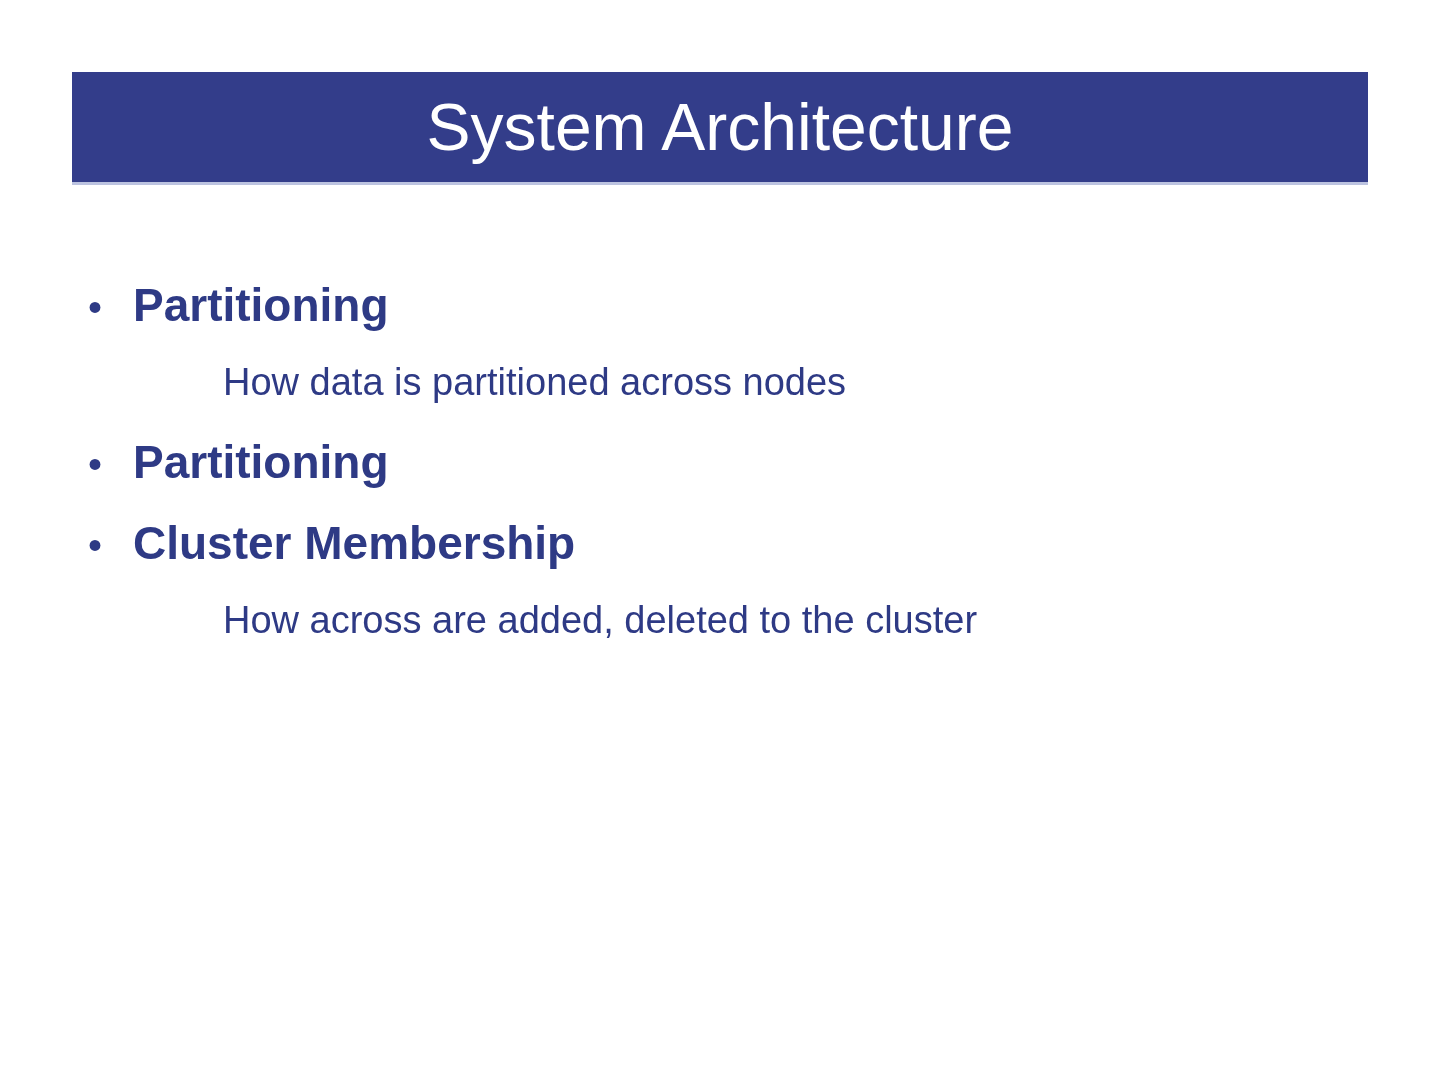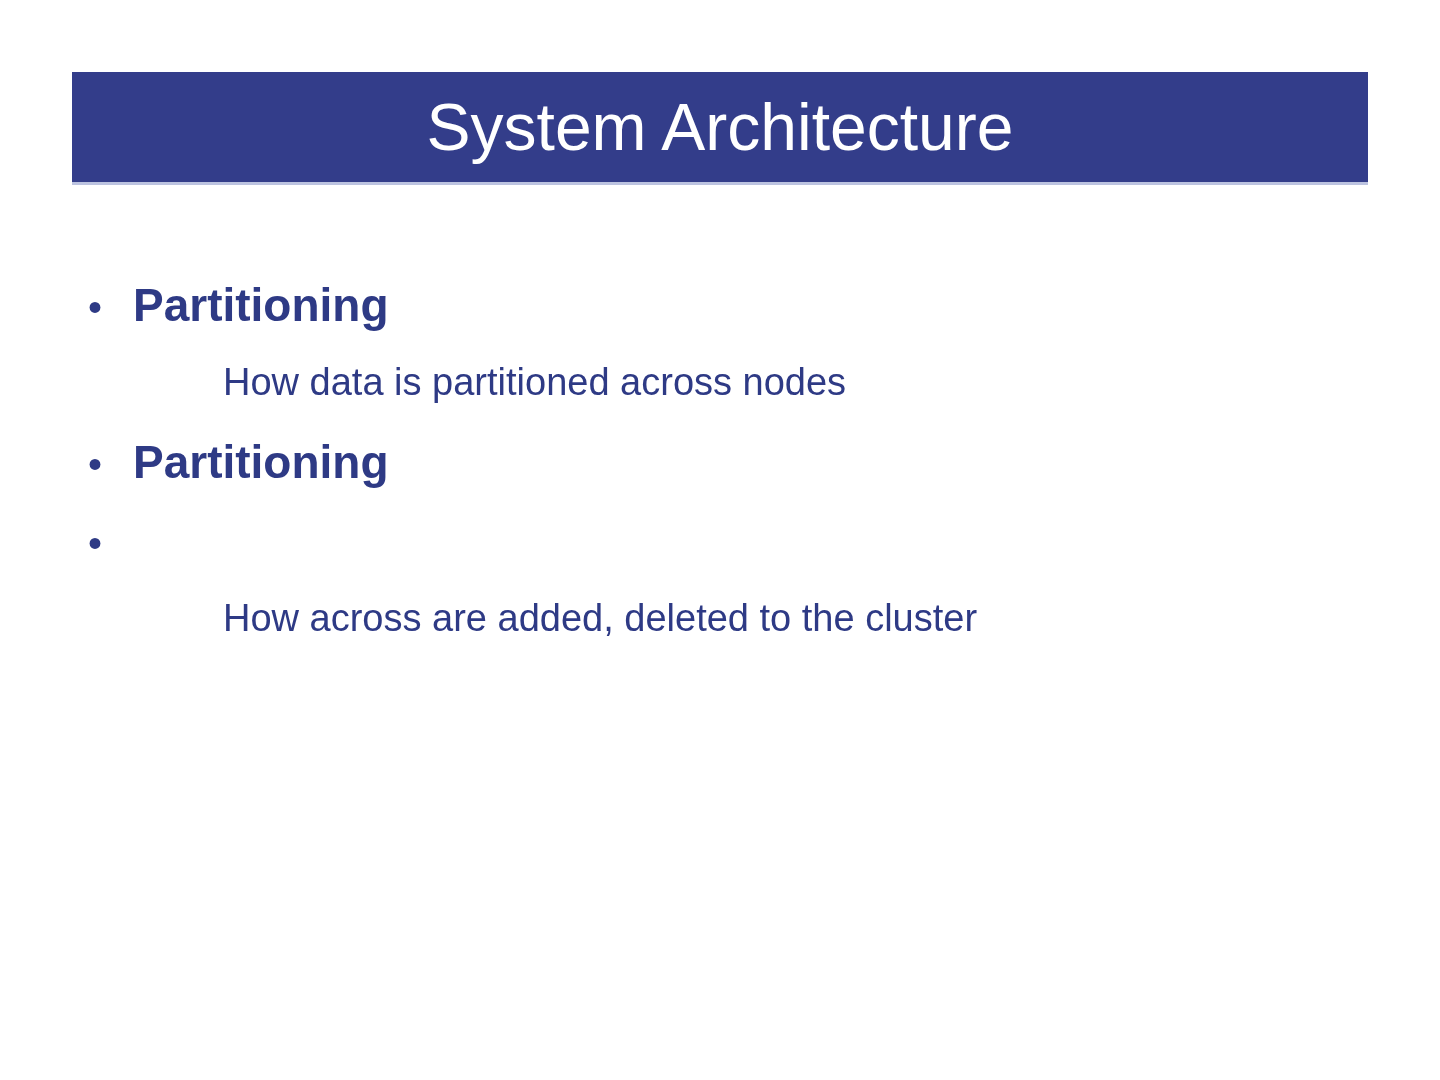--- a/index.html
+++ b/index.html
@@ -93,18 +93,19 @@
     <div class="bullet-item">
       <div class="bullet-heading-row">
         <span class="bullet-marker">•</span>
         <span class="bullet-heading">Partitioning</span>
       </div>
     </div>
 
     <div class="bullet-item">
       <div class="bullet-heading-row">
         <span class="bullet-marker">•</span>
+        <span class="bullet-heading">Cluster Membership</span>
       </div>
       <div class="bullet-description">How across are added, deleted to the cluster</div>
     </div>
 
   </div>
 </div>
 
 </body></html>

